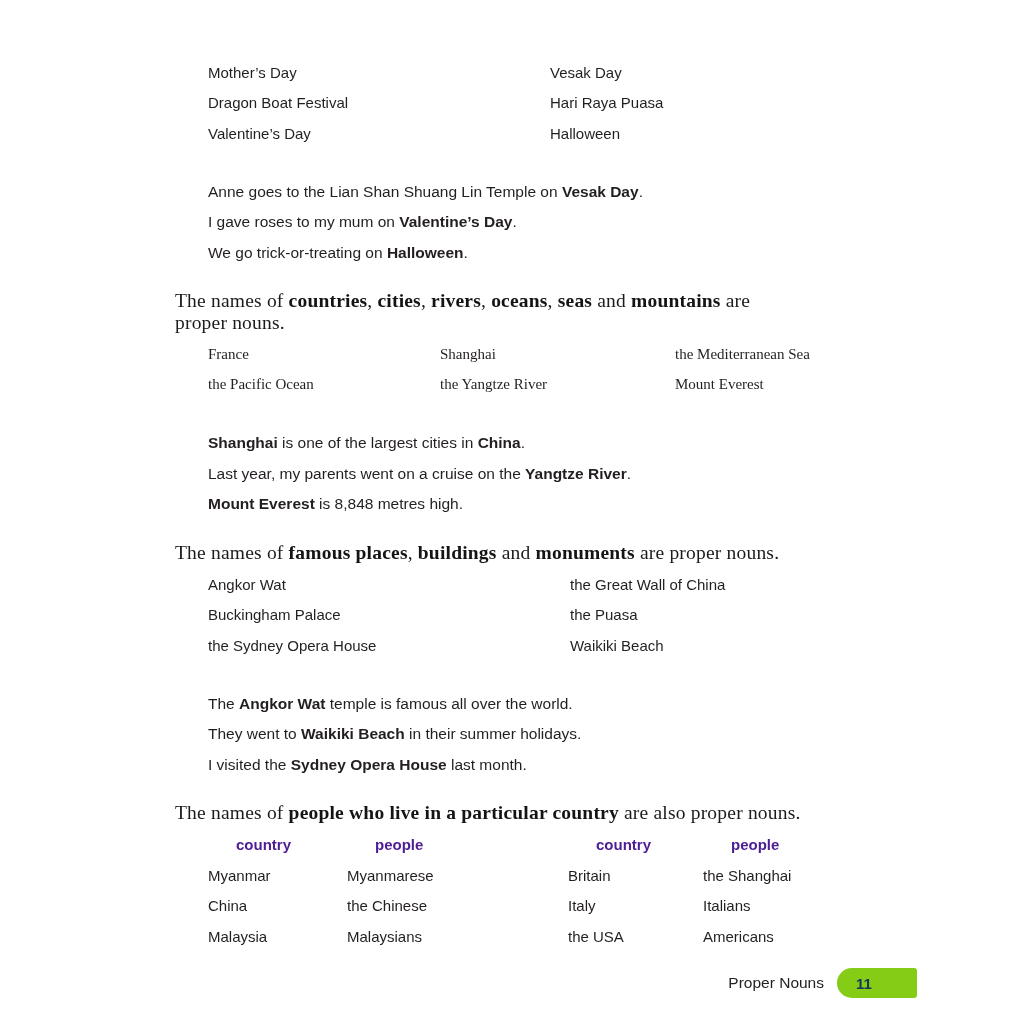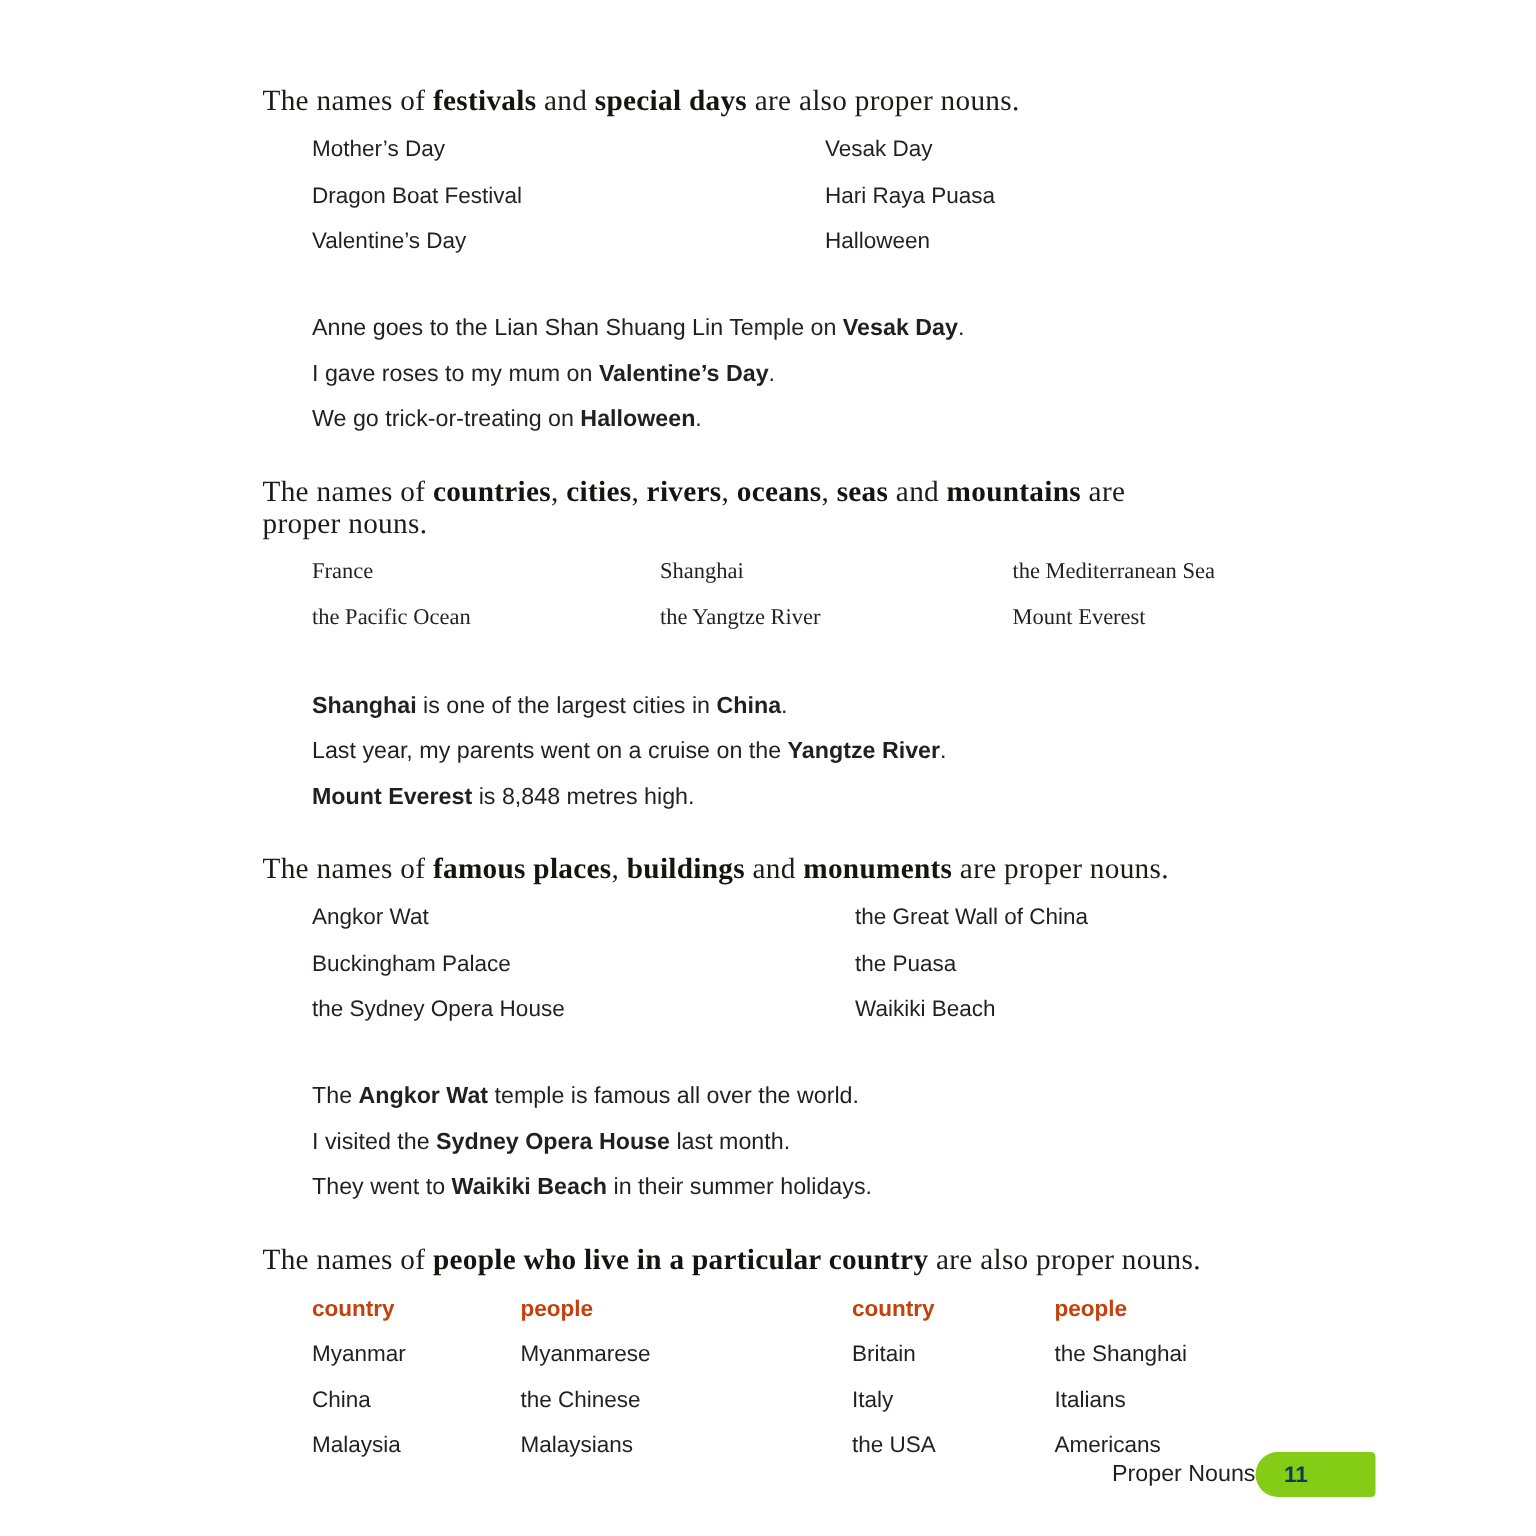--- a/index.html
+++ b/index.html
@@ -34,34 +34,35 @@
     grid-auto-rows: 30.5px;
     align-items: center;
     padding-left: 33px;
     font-size: 15px;
   }
   .cols-2a { grid-template-columns: 342px 1fr; }
   .cols-3  { grid-template-columns: 232px 235px 1fr; font-family: Liberation Serif, serif; }
   .cols-2b { grid-template-columns: 362px 1fr; }
   .cols-4  { grid-template-columns: 139px 221px 135px 1fr; }
   .cell { white-space: nowrap; }
-  .th { color: #c2410c; font-weight: 700; }
+  .th { color: #4c1d95; font-weight: 700; margin-left: 28px; }
   .sentences { margin-top: 28px; padding-left: 33px; font-size: 15.5px; }
   .sentence { line-height: 30.5px; white-space: nowrap; }
   .sentence .b, .cell .b { font-weight: 700; }
   .footer {
     position: absolute;
     right: 107px;
     top: 968px;
     display: flex;
     align-items: center;
   }
   .footer-label {
     font-size: 15.5px;
     color: #231f20;
+    margin-right: 13px;
     white-space: nowrap;
   }
   .page-tab {
     width: 80px;
     height: 30px;
     background: #84cc16;
     border-radius: 15px 3px 3px 15px;
     display: flex;
     align-items: center;
     justify-content: center;
@@ -71,21 +72,20 @@
     font-weight: 600;
   }
 </style>
 </head>
 <body>
 
 <div class="page">
   <div class="content">
 
     <div class="section">
-      <h2 class="section-heading"><span>The names of </span><span class="b">festivals</span><span> and </span><span class="b">special days</span><span> are also proper nouns.</span></h2>
       <div class="word-list cols-2a">
         <div class="cell">Mother’s Day</div>
         <div class="cell">Vesak Day</div>
         <div class="cell">Dragon Boat Festival</div>
         <div class="cell">Hari Raya Puasa</div>
         <div class="cell">Valentine’s Day</div>
         <div class="cell">Halloween</div>
       </div>
       <div class="sentences">
         <p class="sentence"><span>Anne goes to the Lian Shan Shuang Lin Temple on </span><span class="b">Vesak Day</span><span>.</span></p>
@@ -117,22 +117,22 @@
       <div class="word-list cols-2b">
         <div class="cell">Angkor Wat</div>
         <div class="cell">the Great Wall of China</div>
         <div class="cell">Buckingham Palace</div>
         <div class="cell">the Puasa</div>
         <div class="cell">the Sydney Opera House</div>
         <div class="cell">Waikiki Beach</div>
       </div>
       <div class="sentences">
         <p class="sentence"><span>The </span><span class="b">Angkor Wat</span><span> temple is famous all over the world.</span></p>
+        <p class="sentence"><span>They went to </span><span class="b">Waikiki Beach</span><span> in their summer holidays.</span></p>
         <p class="sentence"><span>I visited the </span><span class="b">Sydney Opera House</span><span> last month.</span></p>
-        <p class="sentence"><span>They went to </span><span class="b">Waikiki Beach</span><span> in their summer holidays.</span></p>
       </div>
     </div>
 
     <div class="section">
       <h2 class="section-heading"><span>The names of </span><span class="b">people who live in a particular country</span><span> are also proper nouns.</span></h2>
       <div class="word-list cols-4">
         <div class="cell th">country</div>
         <div class="cell th">people</div>
         <div class="cell th">country</div>
         <div class="cell th">people</div>

